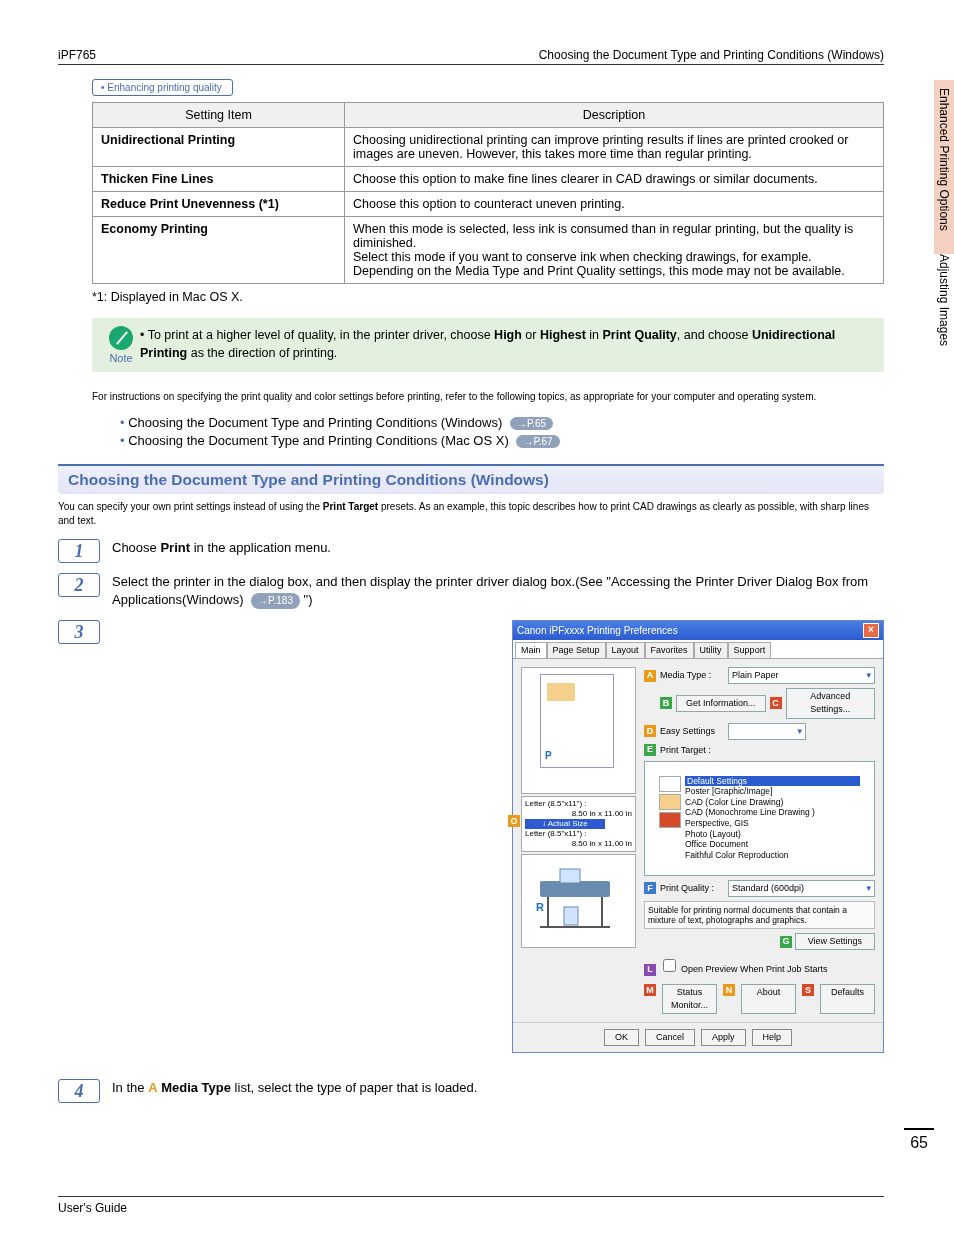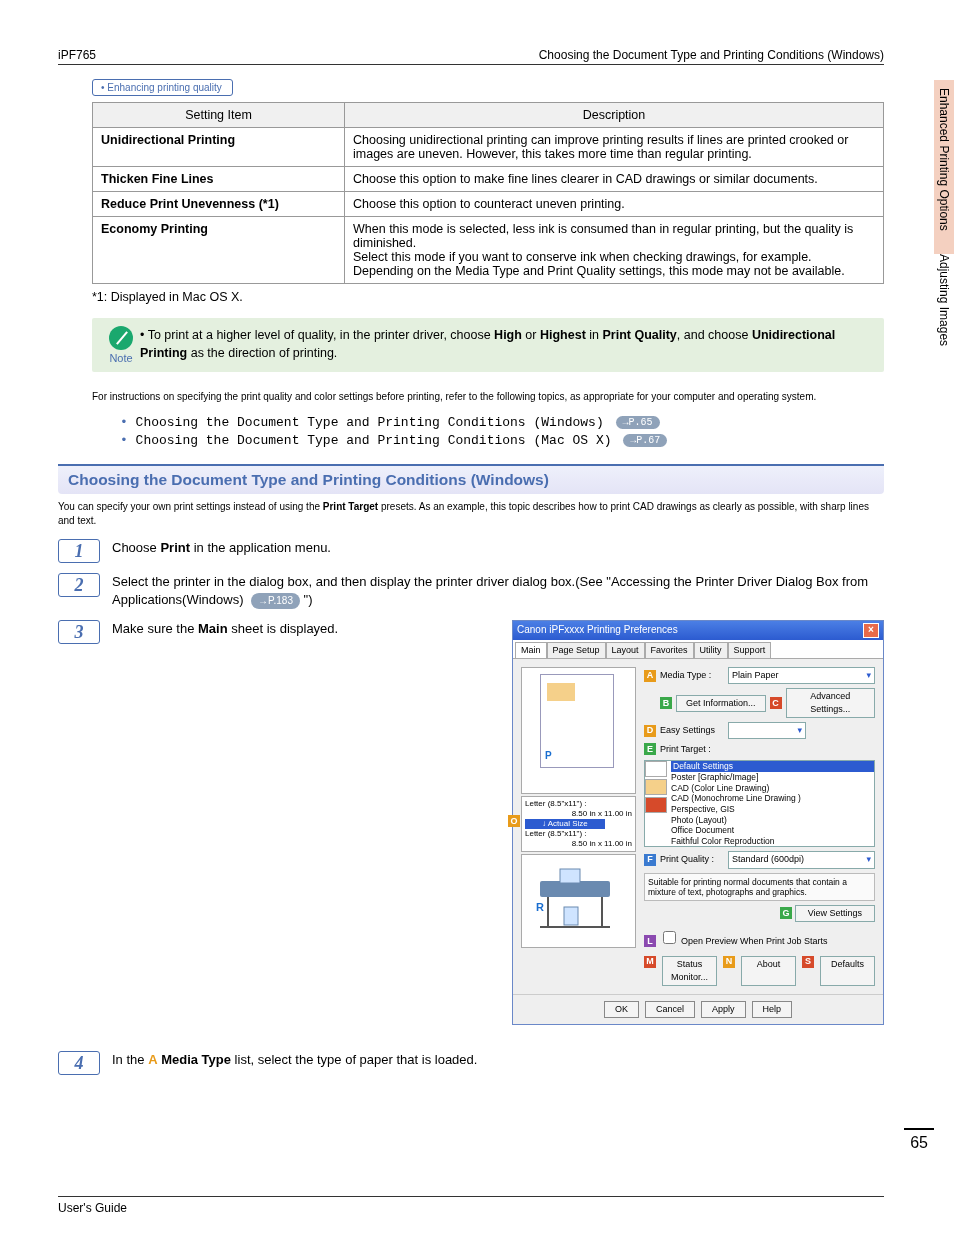--- a/index.html
+++ b/index.html
@@ -24,21 +24,21 @@
   .note-block{display:flex;background:var(--note-bg);padding:8px 10px;margin-bottom:18px;
     border-radius:2px;}
   .note-block .icon{width:38px;text-align:center;font-size:11px;color:var(--blue);}
   .note-block .icon .ball{width:24px;height:24px;border-radius:50%;background:var(--teal);
     display:inline-block;position:relative;}
   .note-block .icon .ball::after{content:"";position:absolute;left:12px;top:4px;width:2px;height:16px;
     background:#fff;transform:rotate(40deg);}
   .note-block .txt{flex:1;font-size:12.5px;line-height:1.45;}
   .note-block .txt::before{content:"• ";}
   .para{font-size:10px;margin-bottom:10px;line-height:1.45;}
-  ul.xlinks{margin:4px 0 16px 28px;padding:0;font-family:Liberation Mono, monospace;}
+  ul.xlinks{margin:4px 0 16px 28px;padding:0;}
   ul.xlinks li{list-style:none;font-size:13px;margin:3px 0;}
   ul.xlinks li::before{content:"• ";color:var(--blue);}
   .pill{display:inline-block;background:var(--pill);color:#fff;border-radius:9px;
     font-size:10px;padding:1px 7px;vertical-align:middle;margin-left:4px;}
   .section-heading{
     border-top:2px solid var(--blue);
     background:linear-gradient(#eef0fb,#e4e4f6);
     padding:5px 10px;color:var(--blue);font-weight:bold;font-size:15.5px;
     margin-bottom:6px;border-radius:0 0 4px 4px;
   }
@@ -74,21 +74,21 @@
   .tag{background:#e89b1a;color:#fff;font-weight:bold;width:12px;height:12px;
     display:inline-flex;align-items:center;justify-content:center;font-size:9px;}
   .tag.red{background:#d64a2a;}
   .tag.green{background:#3aa84a;}
   .tag.blue{background:#3a7ad0;}
   .tag.purple{background:#8b4ab0;}
   .dsel,.dbtn{border:1px solid #8aa;background:#fff;padding:1px 3px;font-size:9px;}
   .dsel{flex:1;display:flex;justify-content:space-between;align-items:flex-end;}
   .dsel::after{content:"▾";color:#2c5bd0;font-size:9px;}
   .dbtn{flex:1;text-align:center;background:#f4f4f4;}
-  .target-box{border:1px solid #8aa;background:#fff;padding:0;display:flex;gap:4px;margin-bottom:4px;}
+  .target-box{border:1px solid #8aa;background:#fff;padding:14px;display:flex;gap:4px;margin-bottom:4px;}
   .target-list{flex:1;font-size:8.5px;line-height:1.25;}
   .target-list .sel{background:#2c5bd0;color:#fff;padding:0 2px;}
   .thumbset{display:flex;flex-direction:column;gap:2px;}
   .thumbset span{width:20px;height:14px;border:1px solid #aaa;display:block;background:#fff;}
   .desc-box{border:1px solid #bbb;background:#fafafa;font-size:8.5px;padding:3px;margin-bottom:4px;line-height:1.2;}
   .view-btn-row{text-align:right;margin-bottom:6px;}
   .chk{font-size:9px;margin-bottom:8px;}
   .bottom-btns{display:flex;gap:6px;justify-content:flex-end;}
   .bottom-btns2{display:flex;justify-content:center;gap:6px;padding:6px;border-top:1px solid #ccc;background:#efefef;}
   .btn{border:1px solid #888;background:#f4f4f4;padding:1px 10px;font-size:9px;}
@@ -170,21 +170,20 @@
     <div class="num">1</div>
     <div class="body"><span>Choose </span><b>Print</b><span> in the application menu.</span></div>
   </div>
   <div class="step">
     <div class="num">2</div>
     <div class="body"><span>Select the printer in the dialog box, and then display the printer driver dialog box.(See "Accessing the Printer Driver Dialog Box from Applications(Windows) </span><span class="pill">→P.183</span><span> ")</span></div>
   </div>
   <div class="step" style="align-items:flex-start;">
     <div class="num">3</div>
     <div class="body" style="display:flex;gap:20px;align-items:flex-start;">
-      <div style="flex:1"><span>Make sure the </span><b>Main</b><span> sheet is displayed.</span></div>
 
       <div class="dialog">
         <div class="dlg-title">
           <span>Canon iPFxxxx Printing Preferences</span>
           <span class="dlg-close">×</span>
         </div>
         <div class="dlg-tabs">
           <div class="dlg-tab active">Main</div>
           <div class="dlg-tab">Page Setup</div>
           <div class="dlg-tab">Layout</div>

